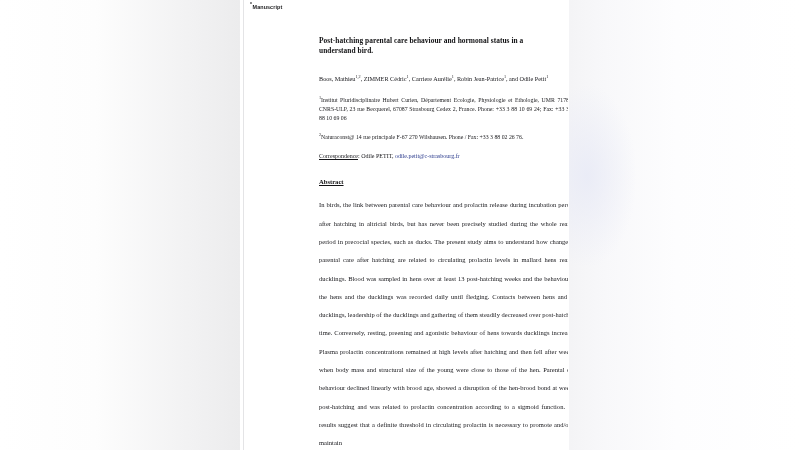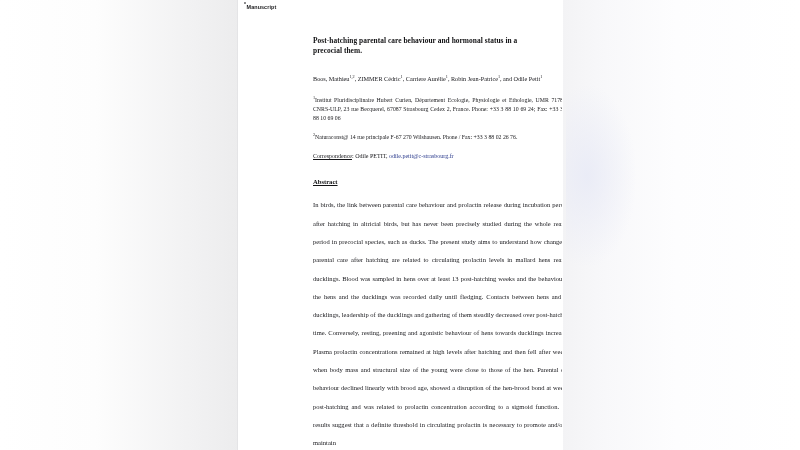--- a/index.html
+++ b/index.html
@@ -44,21 +44,21 @@
     top: 86px;
     width: 70px;
     height: 180px;
     background: radial-gradient(ellipse at 30% 50%, #e8eaf6 0%, rgba(244,245,250,0) 72%);
     opacity: .85;
   }
 
   
   #page-sheet {
     position: absolute;
-    left: 237px;
+    left: 243px;
     top: 0;
     width: 326px;
     height: 450px;
     background: #ffffff;
     overflow: hidden;
   }
   #page-sheet-edge-left {
     position: absolute;
     left: 0; top: 0;
     width: 1px; height: 450px;
@@ -182,21 +182,21 @@
   <div id="page-sheet-edge-left"></div>
 
   <div id="manuscript-tag">
     <span class="asterisk">*</span><span>Manuscript</span>
   </div>
 
   <div id="doc-column">
 
     <div id="doc-title">
       <span>Post-hatching parental care behaviour and hormonal status in a</span>
-      <span class="line2">precocial them.</span>
+      <span class="line2">understand bird.</span>
     </div>
 
     <div class="byline">
       <span>Boos, Mathieu</span><sup>1,2</sup><span>, </span><span>ZIMMER Cédric</span><sup>1</sup><span>, </span><span>Carriere Aurélie</span><sup>1</sup><span>, </span><span>Robin Jean-Patrice</span><sup>1</sup><span>, and </span><span>Odile Petit</span><sup>1</sup>
     </div>
 
     <div class="affiliation" id="affiliation-1">
       <sup>1</sup><span>Institut Pluridisciplinaire Hubert Curien, Département Ecologie, Physiologie et Ethologie, UMR 7178 CNRS-ULP, 23 rue Becquerel, 67087 Strasbourg Cedex 2, France. Phone: +33 3 88 10 69 24; Fax: +33 3 88 10 69 06</span>
     </div>
 

